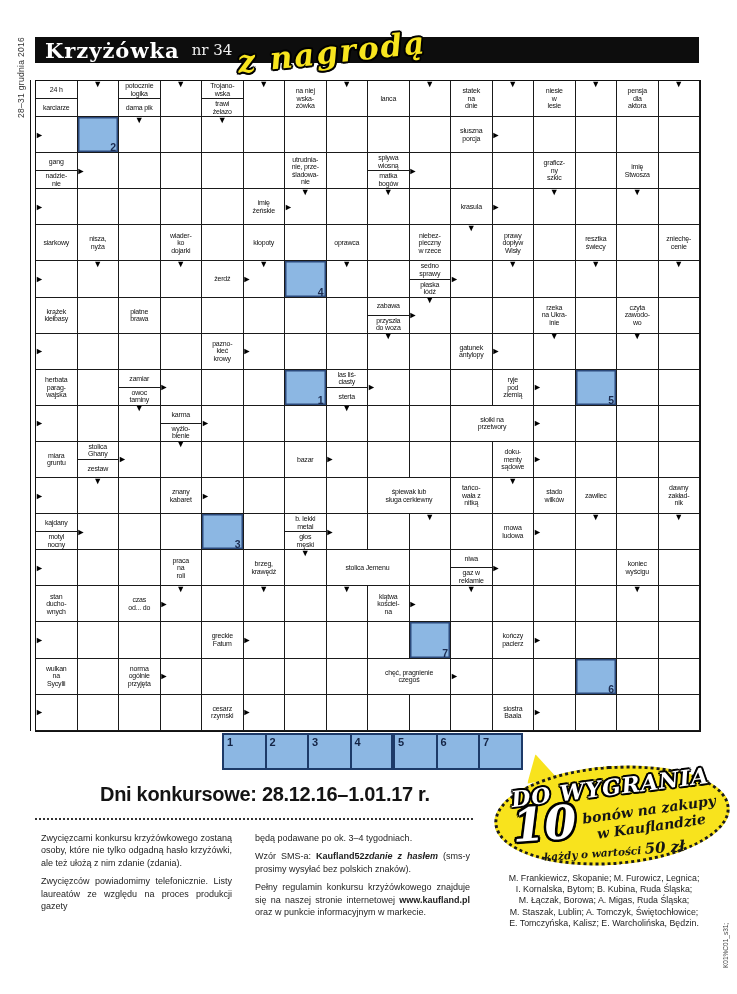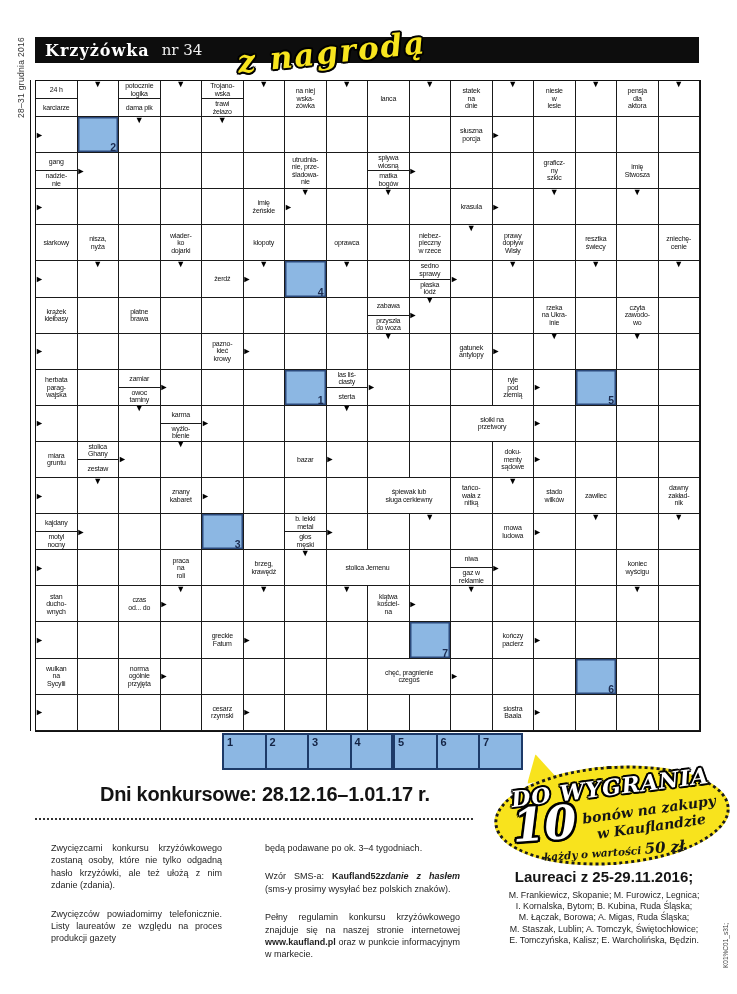--- a/index.html
+++ b/index.html
@@ -1,21 +1,21 @@
 <!DOCTYPE html>
 <html><head>
 <meta charset="utf-8">
 <style>
   html,body{margin:0;padding:0;}
   body{width:737px;height:994px;position:relative;background:#fff;overflow:hidden;
        font-family:"Liberation Sans",sans-serif;color:#111;}
   
   .header-bar{position:absolute;left:35px;top:37px;width:664px;height:26px;background:#0d0d0d;
               display:flex;align-items:center;}
-  .hdr-title{font-family:"DejaVu Serif",serif;font-weight:bold;color:#fff;font-size:16px;
+  .hdr-title{font-family:"DejaVu Serif",serif;font-weight:bold;color:#fff;font-size:21px;
              letter-spacing:1px;margin-left:10px;}
   .hdr-nr{color:#eee;font-size:15px;margin-left:12px;font-family:"DejaVu Serif",serif;}
   .znagroda{position:absolute;left:237px;top:34px;transform:rotate(-6deg);
             font-family:"DejaVu Serif",serif;font-style:italic;font-weight:bold;font-size:31px;
             color:#f7e41e;letter-spacing:2px;
             text-shadow:-2px 0 #000,2px 0 #000,0 -2px #000,0 2px #000,-1.5px -1.5px #000,
                         1.5px -1.5px #000,-1.5px 1.5px #000,1.5px 1.5px #000;}
   .edge-left{position:absolute;left:16px;top:118px;width:92px;font-size:8.5px;color:#333;
              transform:rotate(-90deg);transform-origin:top left;letter-spacing:.3px;}
   .edge-right{position:absolute;left:722px;top:968px;width:72px;font-size:6.5px;color:#444;
@@ -43,21 +43,21 @@
   .strip-cell{width:40.5px;height:33px;border:2px solid #1d3a68;margin-left:-2px;position:relative;}
   .strip-cell:first-child{margin-left:0;}
   .strip-cell.thick{border-left-width:4px;margin-left:-3px;}
   .strip-num{position:absolute;left:3px;top:1px;font-weight:bold;font-size:11px;color:#142445;}
   
   .headline{position:absolute;left:100px;top:783px;font-size:20px;font-weight:bold;color:#141414;
             letter-spacing:-0.3px;}
   .dotted-rule{position:absolute;left:35px;top:818px;width:438px;border-top:2px dotted #333;}
   .bodycol{position:absolute;top:826px;font-size:9px;line-height:12.4px;color:#1d1d1d;
            text-align:justify;}
-  .bodycol p{margin:16px;}
+  .bodycol p{margin:6px;}
   .col-left{left:35px;width:203px;}
   .col-right{left:249px;width:227px;}
   .seg-b{font-weight:bold;}
   .seg-bi{font-weight:bold;font-style:italic;}
   
   .burst{position:absolute;left:494px;top:766px;width:236px;height:99px;transform:rotate(-4deg);}
   .burst-blob{position:absolute;inset:0;background:#f8e31d;border:3px dotted #1a1a1a;
               border-radius:50%;}
   .burst-tail{position:absolute;left:38px;top:-15px;width:34px;height:30px;background:#f8e31d;
               clip-path:polygon(15% 0,85% 70%,0 100%);transform:rotate(10deg);}
@@ -833,21 +833,20 @@
     <span>bonów na zakupy</span><br>
     <span>w Kauflandzie</span>
   </div>
   <div class="burst-l3">
     <span>każdy o wartości</span>
     <span class="big50">50 zł</span>
   </div>
 </div>
 
 <div class="laur">
-  <div class="laur-h1">Laureaci z 25-29.11.2016;</div>
   <div class="laur-list">
       <div>M. Frankiewicz, Skopanie; M. Furowicz, Legnica;</div>
       <div>I. Kornalska, Bytom; B. Kubina, Ruda Śląska;</div>
       <div>M. Łączak, Borowa; A. Migas, Ruda Śląska;</div>
       <div>M. Staszak, Lublin; A. Tomczyk, Świętochłowice;</div>
       <div>E. Tomczyńska, Kalisz; E. Warcholińska, Będzin.</div>
     </div>
 </div>
 
 </body></html>

